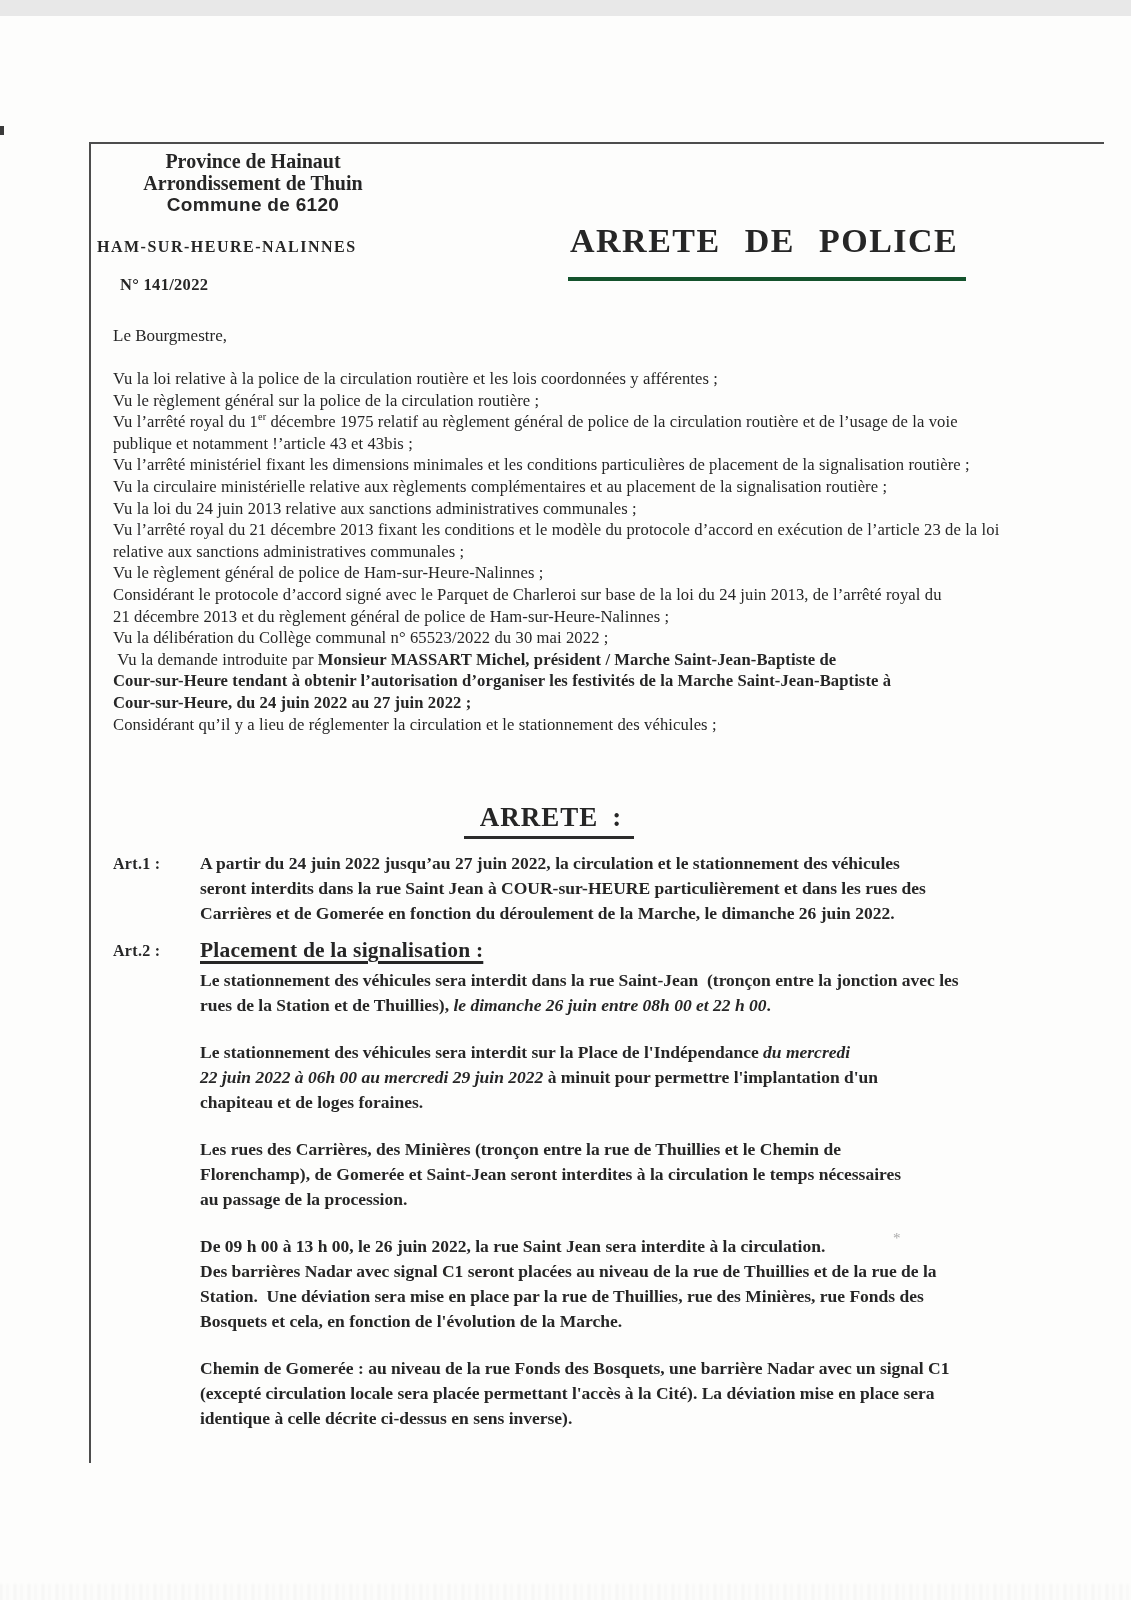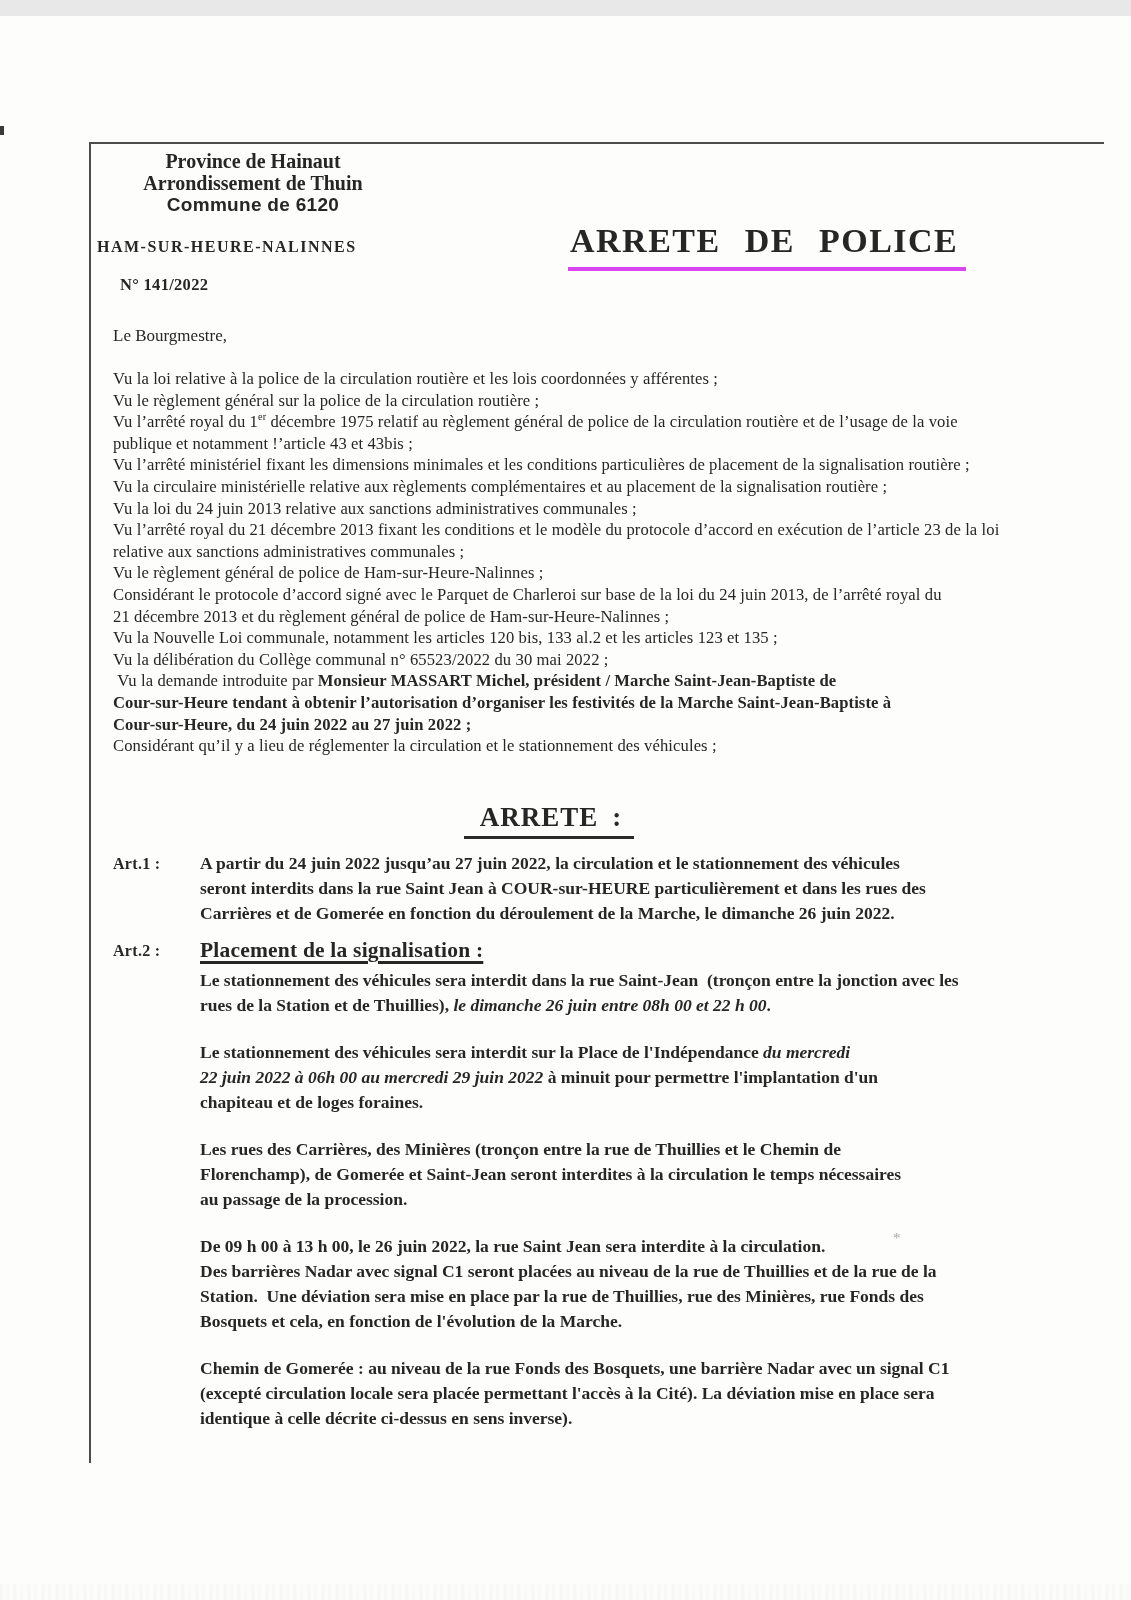--- a/index.html
+++ b/index.html
@@ -23,22 +23,22 @@
     background:repeating-linear-gradient(90deg, rgba(110,110,110,.14) 0 2px, transparent 2px 6px, rgba(140,140,140,.08) 6px 9px, transparent 9px 14px);
     filter:blur(1px);opacity:.55;
   }
 
   
   .issuer{position:absolute;left:97px;top:134px;width:312px;text-align:center;
           font-weight:bold;font-size:20px;line-height:22px;}
   .issuer .commune{font-family:"Liberation Sans", sans-serif;font-size:19px;letter-spacing:.3px;}
   .municipality{position:absolute;left:97px;top:222px;font-weight:bold;font-size:16px;letter-spacing:1.5px;}
   .doc-title{position:absolute;left:568px;top:206px;font-weight:bold;font-size:34px;
-             letter-spacing:1.5px;word-spacing:14px;border-bottom:4px solid #d946ef;
-             padding:0 8px 7px 2px;}
+             letter-spacing:1.5px;word-spacing:14px;border-bottom:4px solid #14532d;
+             padding:0 8px 17px 2px;}
   .doc-number{position:absolute;left:120px;top:259px;font-weight:bold;font-size:16.5px;letter-spacing:.3px;}
   .salutation{position:absolute;left:113px;top:310px;font-size:17px;}
 
   
   .preamble{position:absolute;left:113px;top:352px;width:990px;font-size:16.6px;line-height:21.6px;letter-spacing:.1px;}
   .preamble p{margin:0;}
 
   
   .decree-heading{position:absolute;left:113px;top:786px;width:872px;text-align:center;margin:0;}
   .decree-heading span{display:inline-block;font-size:27px;font-weight:bold;letter-spacing:1px;word-spacing:6px;
@@ -85,21 +85,20 @@
   <div class="preamble">
       <p class="ppara"><span>Vu la loi relative à la police de la circulation routière et les lois coordonnées y afférentes ;</span></p>
       <p class="ppara"><span>Vu le règlement général sur la police de la circulation routière ;</span></p>
       <p class="ppara"><span>Vu l’arrêté royal du 1</span><span class="sup">er</span><span> décembre 1975 relatif au règlement général de police de la circulation routière et de l’usage de la voie</span><br><span>publique et notamment !’article 43 et 43bis ;</span></p>
       <p class="ppara"><span>Vu l’arrêté ministériel fixant les dimensions minimales et les conditions particulières de placement de la signalisation routière ;</span></p>
       <p class="ppara"><span>Vu la circulaire ministérielle relative aux règlements complémentaires et au placement de la signalisation routière ;</span></p>
       <p class="ppara"><span>Vu la loi du 24 juin 2013 relative aux sanctions administratives communales ;</span></p>
       <p class="ppara"><span>Vu l’arrêté royal du 21 décembre 2013 fixant les conditions et le modèle du protocole d’accord en exécution de l’article 23 de la loi</span><br><span>relative aux sanctions administratives communales ;</span></p>
       <p class="ppara"><span>Vu le règlement général de police de Ham-sur-Heure-Nalinnes ;</span></p>
       <p class="ppara"><span>Considérant le protocole d’accord signé avec le Parquet de Charleroi sur base de la loi du 24 juin 2013, de l’arrêté royal du</span><br><span>21 décembre 2013 et du règlement général de police de Ham-sur-Heure-Nalinnes ;</span></p>
-      <p class="ppara"><span>Vu la Nouvelle Loi communale, notamment les articles 120 bis, 133 al.2 et les articles 123 et 135 ;</span></p>
       <p class="ppara"><span>Vu la délibération du Collège communal n° 65523/2022 du 30 mai 2022 ;</span></p>
       <p class="ppara"><span>&nbsp;Vu la demande introduite par </span><span class="b">Monsieur MASSART Michel, président / Marche Saint-Jean-Baptiste de</span><br><span class="b">Cour-sur-Heure tendant à obtenir l’autorisation d’organiser les festivités de la Marche Saint-Jean-Baptiste à</span><br><span class="b">Cour-sur-Heure, du 24 juin 2022 au 27 juin 2022 ;</span></p>
       <p class="ppara"><span>Considérant qu’il y a lieu de réglementer la circulation et le stationnement des véhicules ;</span></p>
     </div>
 
   <h2 class="decree-heading">
     <span>ARRETE :</span>
   </h2>
 
   <section class="articles">

